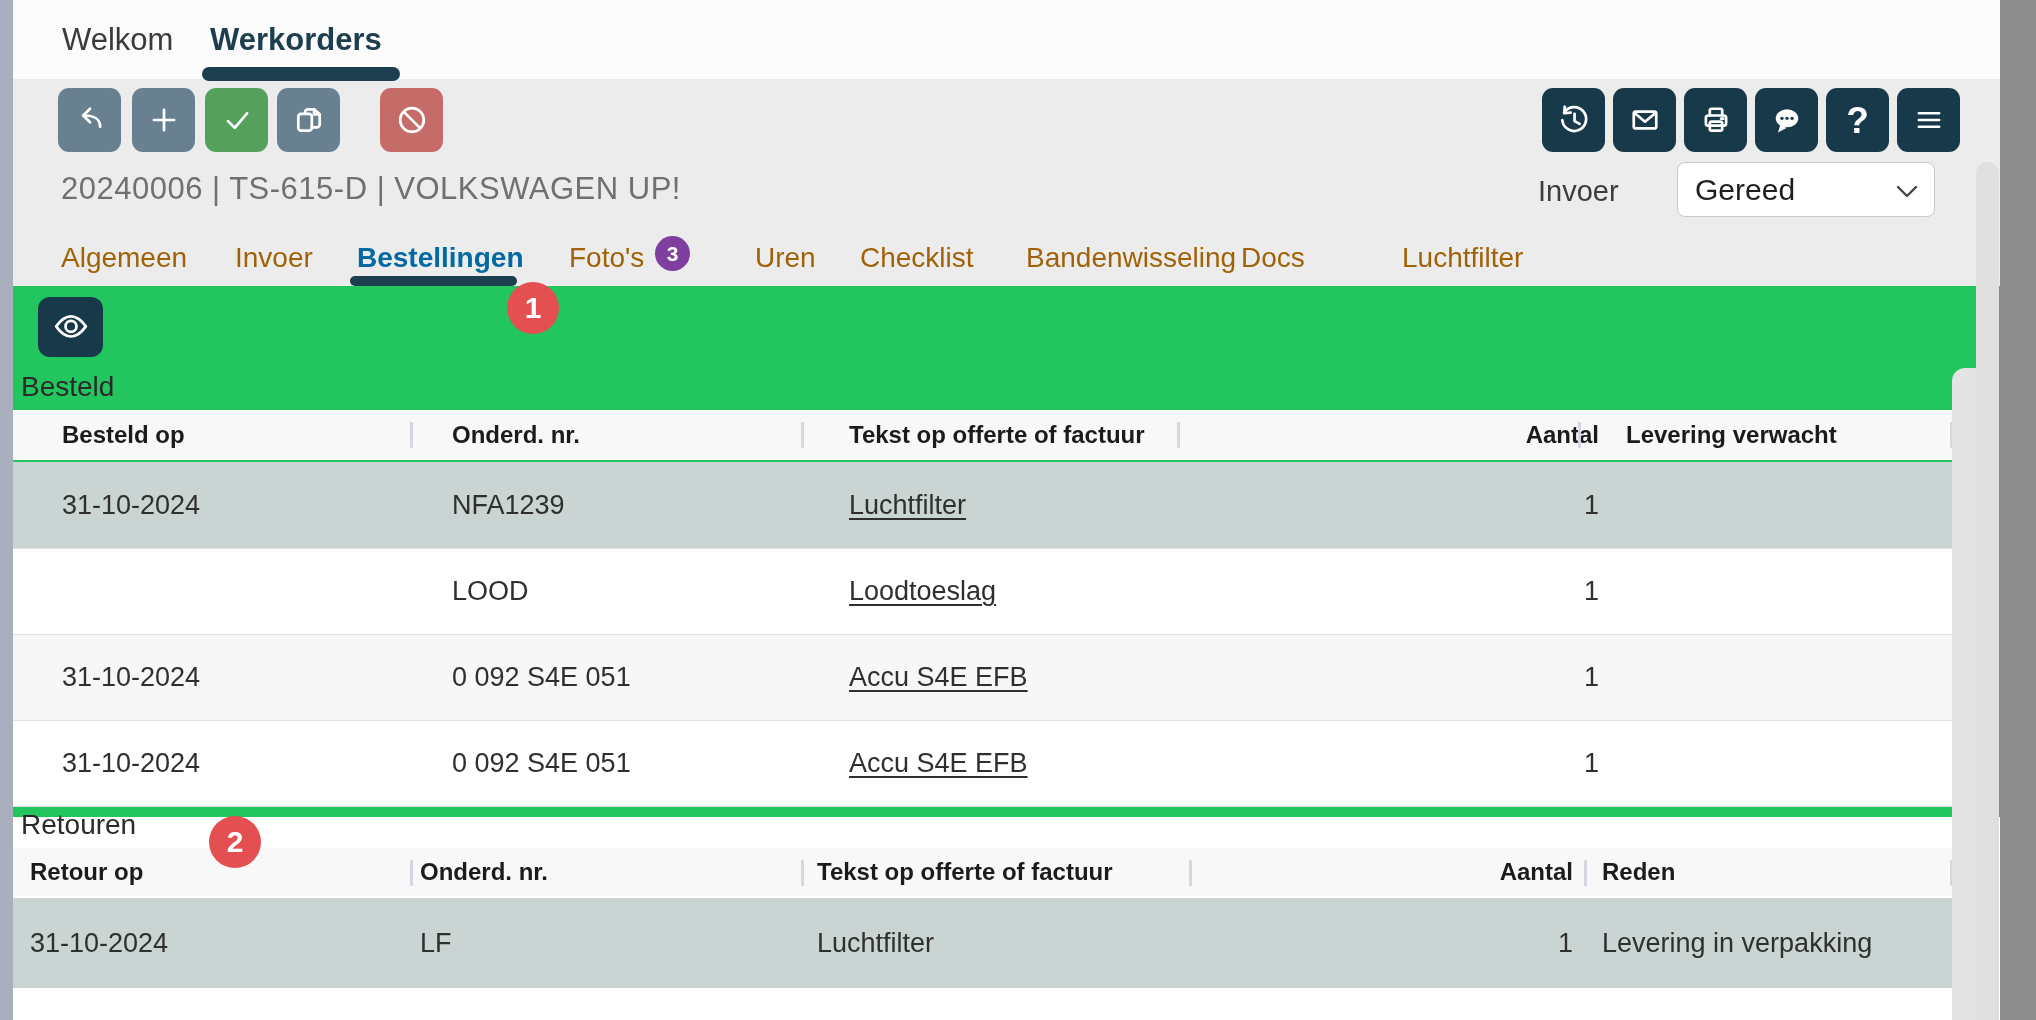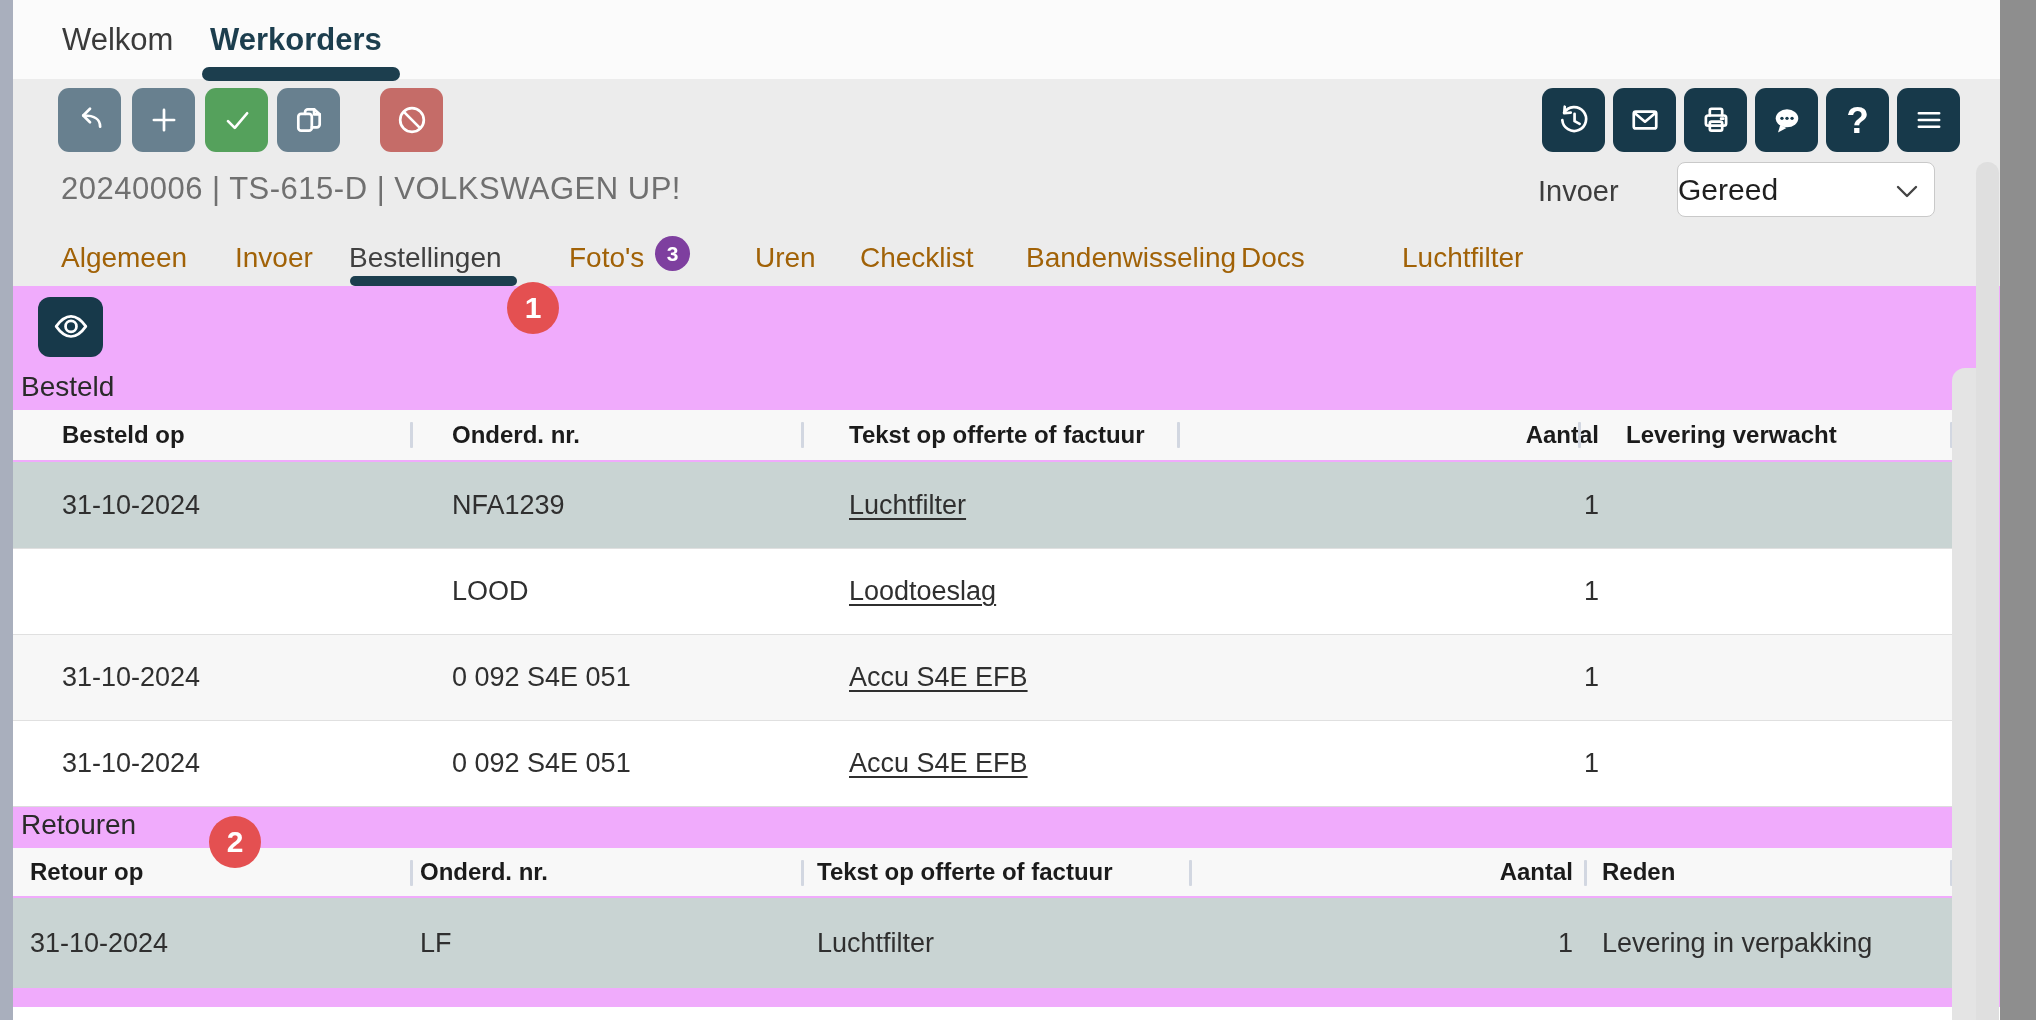--- a/index.html
+++ b/index.html
@@ -24,36 +24,36 @@
   .btn svg { width:36px; height:36px; stroke:#fff; fill:none; stroke-width:2.4; stroke-linecap:round; stroke-linejoin:round; }
   .slate { background:#68808f; }
   .green { background:#55a15c; }
   .redbtn { background:#c56c68; }
   .tealbtn { background:#17394a; }
   .b1{left:45px;} .b2{left:119px;} .b3{left:192px;} .b4{left:264px;} .b5{left:367px;}
   .r1{left:1529px;} .r2{left:1600px;} .r3{left:1671px;} .r4{left:1742px;} .r5{left:1813px;} .r6{left:1884px;}
   .help-glyph { color:#fff; font-size:37px; font-weight:bold; line-height:1; }
   .wo-title { position:absolute; left:48px; top:92px; font-size:31px; color:#707070; letter-spacing:0.5px; }
   .status-label { position:absolute; left:1525px; top:96px; font-size:29px; color:#3d3d3d; }
-  .status-select { position:absolute; left:1664px; top:83px; width:258px; height:55px; background:#fff; border:1px solid #c9c9c9; border-radius:8px; display:flex; align-items:center; font-size:30px; color:#1f1f1f; }
+  .status-select { position:absolute; left:1664px; top:83px; width:258px; height:55px; background:#fff; border:1px solid #c9c9c9; border-radius:8px; display:flex; align-items:center; padding-left:17px; font-size:30px; color:#1f1f1f; }
   .status-select svg { position:absolute; right:16px; top:22px; width:22px; height:13px; stroke:#444; fill:none; stroke-width:2.4; stroke-linecap:round; stroke-linejoin:round; }
 
   
   .subtab { position:absolute; top:162px; font-size:28px; color:#a16207; line-height:34px; cursor:default; }
-  .st0{left:48px;} .st1{left:222px;} .st2{left:336px; font-weight:normal; color:#404040;}
+  .st0{left:48px;} .st1{left:222px;} .st2{left:344px; font-weight:bold; color:#0369a1;}
   .st3{left:556px;} .st4{left:742px;} .st5{left:847px;} .st6{left:1013px;} .st7{left:1228px;} .st8{left:1389px;}
   .subtab-underline { position:absolute; left:337px; top:197px; width:167px; height:10px; background:#1c3e4e; border-radius:5px; }
   .count-badge { display:flex; align-items:center; justify-content:center; color:#fff; font-weight:bold; border-radius:50%; }
   .fotos-badge { position:absolute; left:642px; top:157px; width:35px; height:35px; background:#7e3f9f; font-size:21px; }
   .red-badge { position:absolute; width:52px; height:52px; background:#e45051; font-size:30px; z-index:6; }
   .badge-bestellingen { left:507px; top:282px; }
   .badge-retouren { left:209px; top:816px; }
 
   
-  .content { position:absolute; left:13px; top:286px; width:1987px; height:721px; background:#f0abfc; }
+  .content { position:absolute; left:13px; top:286px; width:1987px; height:531px; background:#22c55e; }
   .eye-btn { position:absolute; left:25px; top:11px; width:65px; height:60px; border-radius:12px; background:#17394a; display:flex; align-items:center; justify-content:center; }
   .eye-btn svg { width:38px; height:38px; stroke:#fff; fill:none; stroke-width:2.3; stroke-linecap:round; stroke-linejoin:round; }
   .section-heading { position:absolute; left:8px; font-size:28px; color:#2a2a2a; line-height:34px; }
   .h-besteld { top:84px; }
   .h-retouren { top:522px; }
 
   .dtable { position:absolute; left:0; width:1953px; }
   .t-besteld { top:124px; }
   .t-retouren { top:562px; }
   .trow { display:grid; align-items:center; font-size:27px; color:#2f2f2f; }

